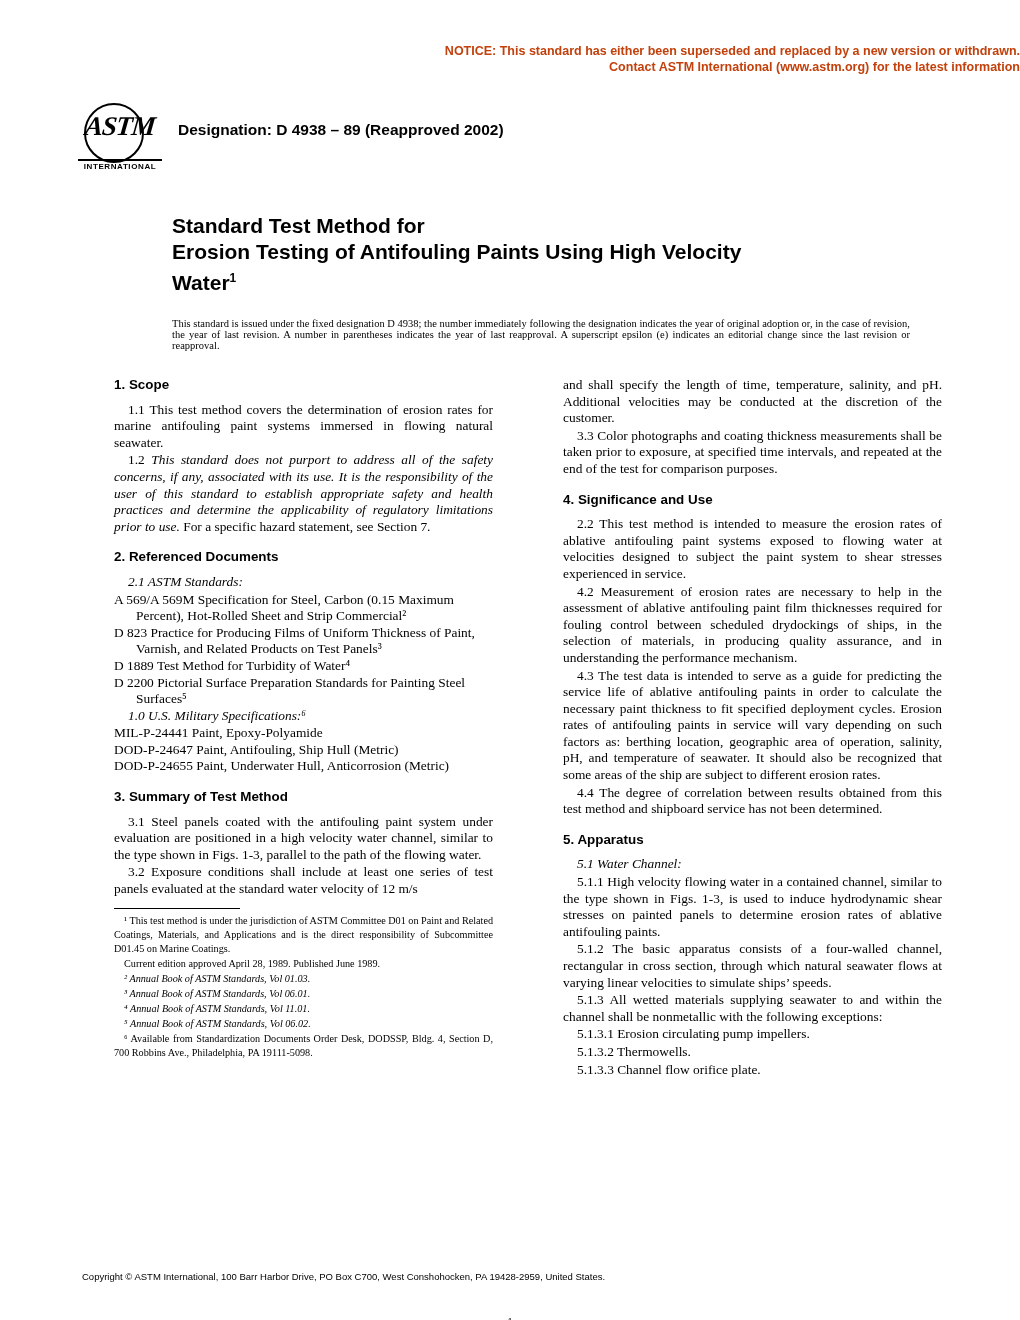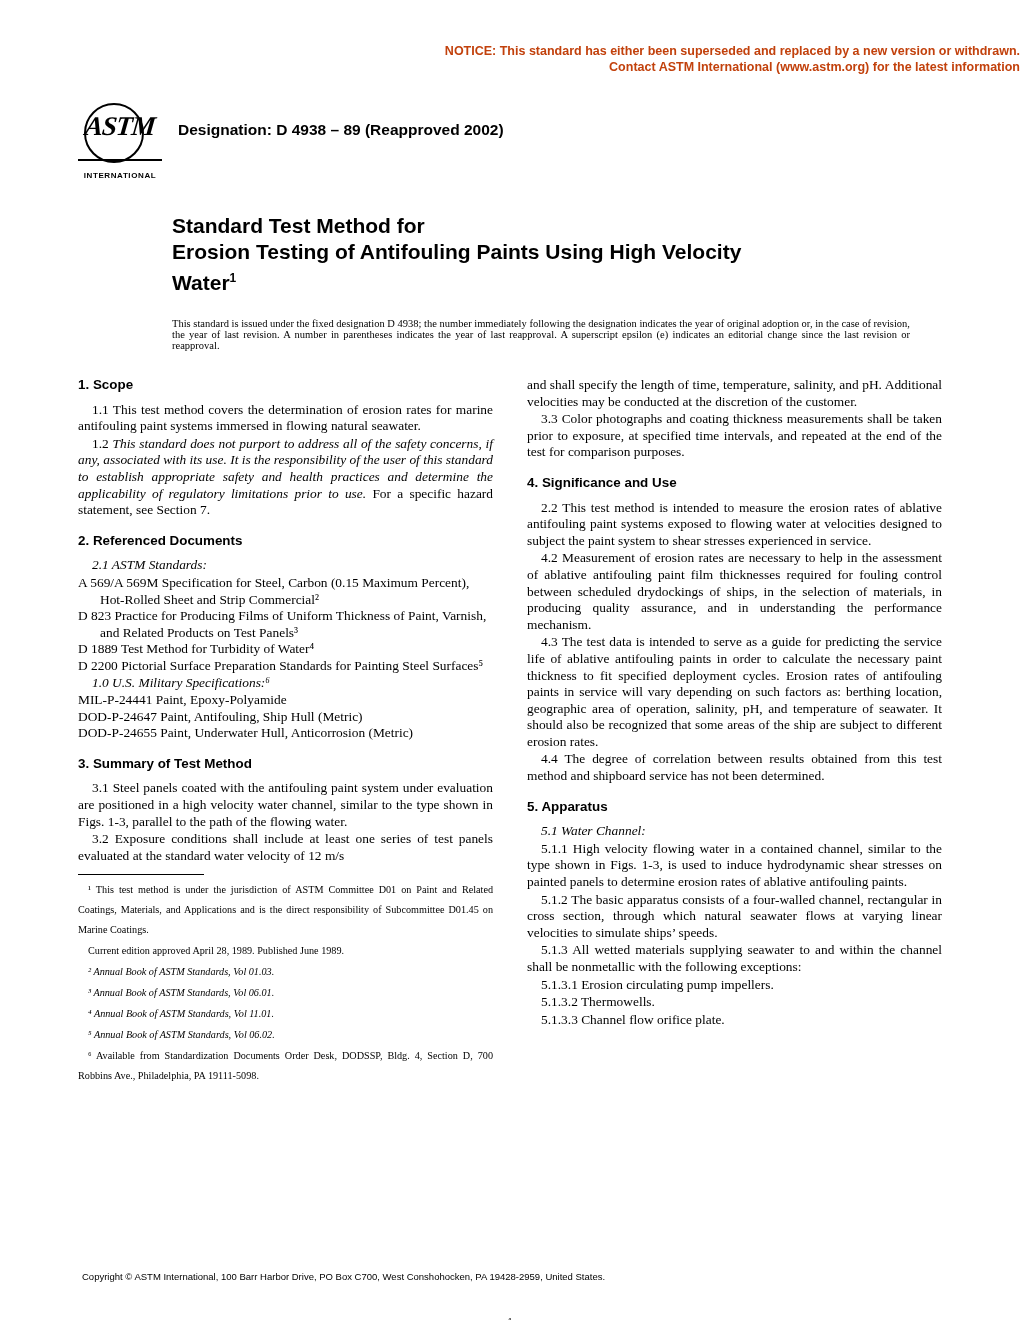--- a/index.html
+++ b/index.html
@@ -69,21 +69,21 @@
     position: absolute;
     left: 0;
     top: 58px;
     width: 84px;
     text-align: center;
     font-family: "Liberation Sans", sans-serif;
     font-weight: bold;
     font-size: 8px;
     letter-spacing: 0.6px;
     border-top: 2px solid #000;
-    padding-top: 10px;
+    padding-top: 1px;
   }
   .designation {
     font-family: "Liberation Sans", sans-serif;
     font-weight: bold;
     font-size: 15.5px;
     margin-left: 16px;
     margin-top: 20px;
   }
   .title-block {
     margin-top: 36px;
@@ -111,20 +111,21 @@
     margin-top: 26px;
     padding: 0 78px;
     display: flex;
     gap: 34px;
   }
   .col {
     width: 415px;
     font-size: 13.4px;
     line-height: 16.6px;
     text-align: justify;
+    margin-left: 36px;
   }
   h2.sec {
     font-family: "Liberation Sans", sans-serif;
     font-weight: bold;
     font-size: 13.4px;
     margin: 14px 0 8px 0;
     text-align: left;
   }
   h2.sec:first-child { margin-top: 0; }
   p.para {
@@ -152,21 +153,21 @@
     text-indent: -22px;
   }
   .footnote-rule {
     border: none;
     border-top: 1px solid #000;
     width: 126px;
     margin: 10px 0 5px 0;
   }
   .footnotes {
     font-size: 10.2px;
-    line-height: 20px;
+    line-height: 14px;
     text-align: justify;
   }
   .footnotes p {
     margin: 0 0 1px 0;
   }
   .footnotes .fn-indent { text-indent: 10px; }
   .footnotes i { font-style: italic; }
   .copyright {
     position: absolute;
     left: 82px;

